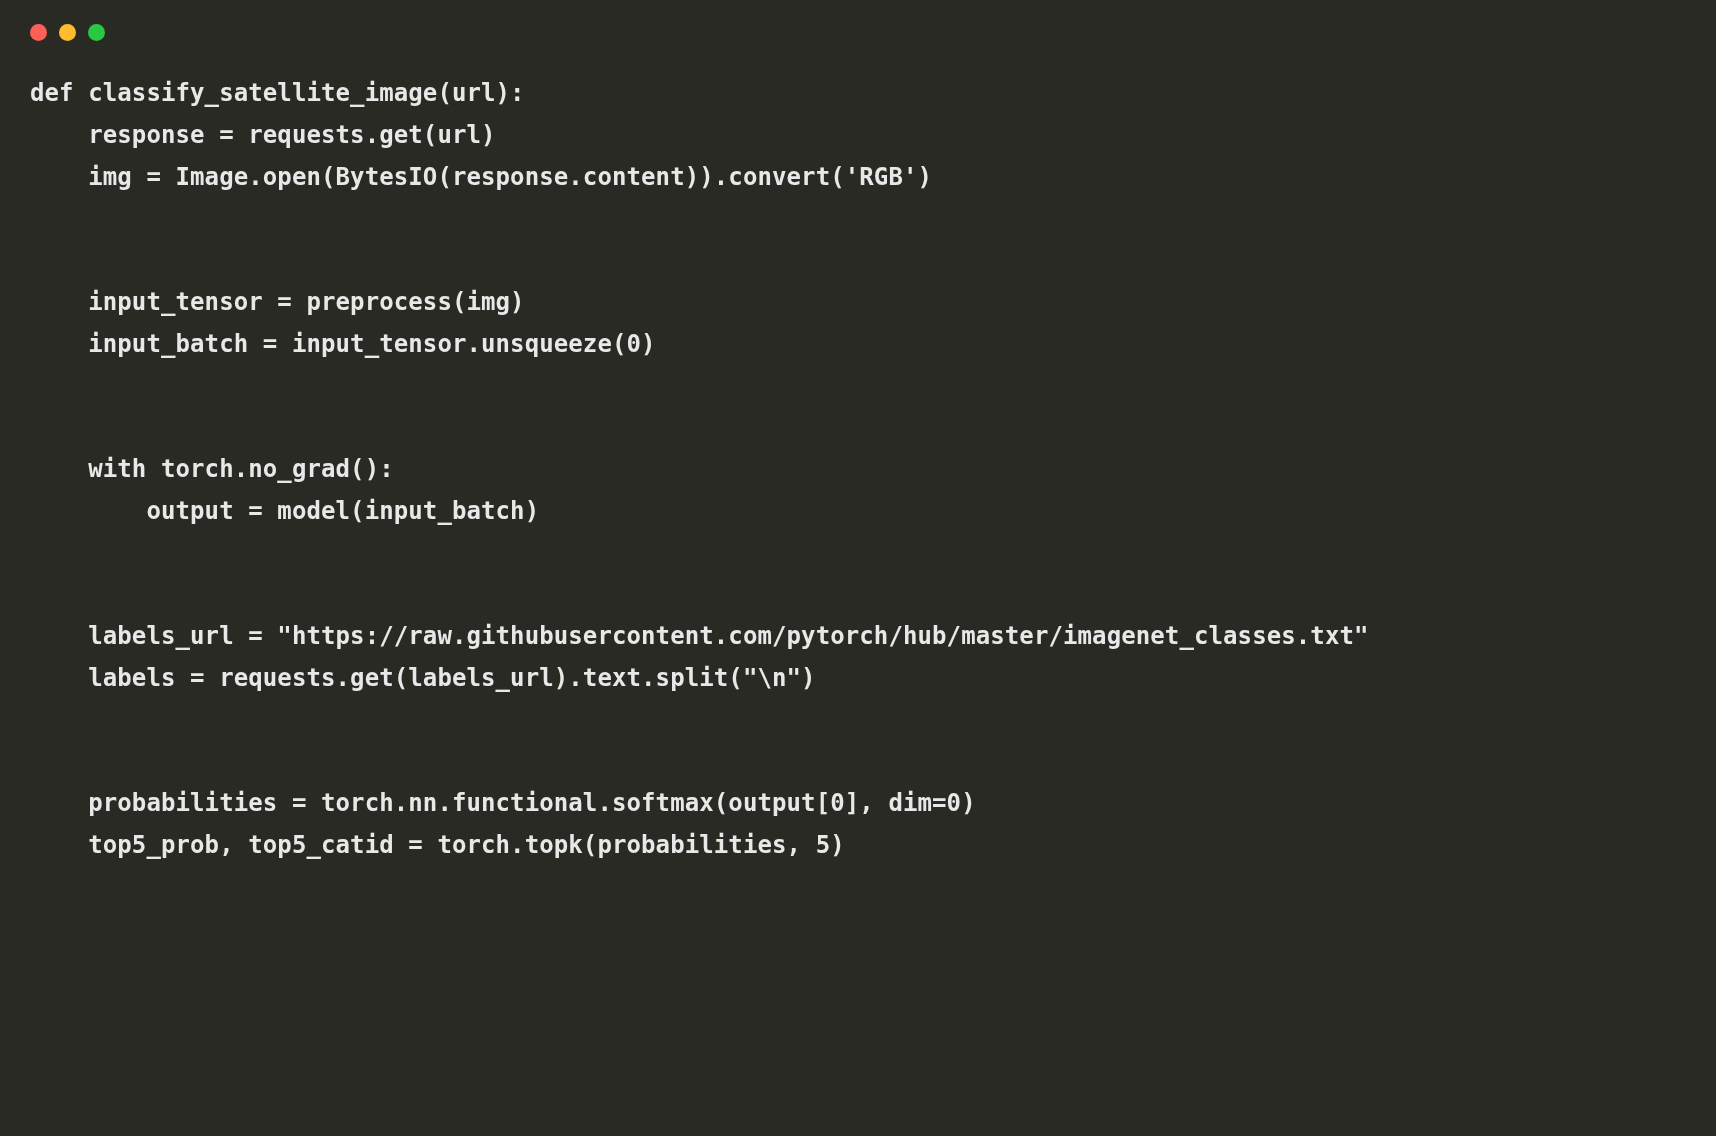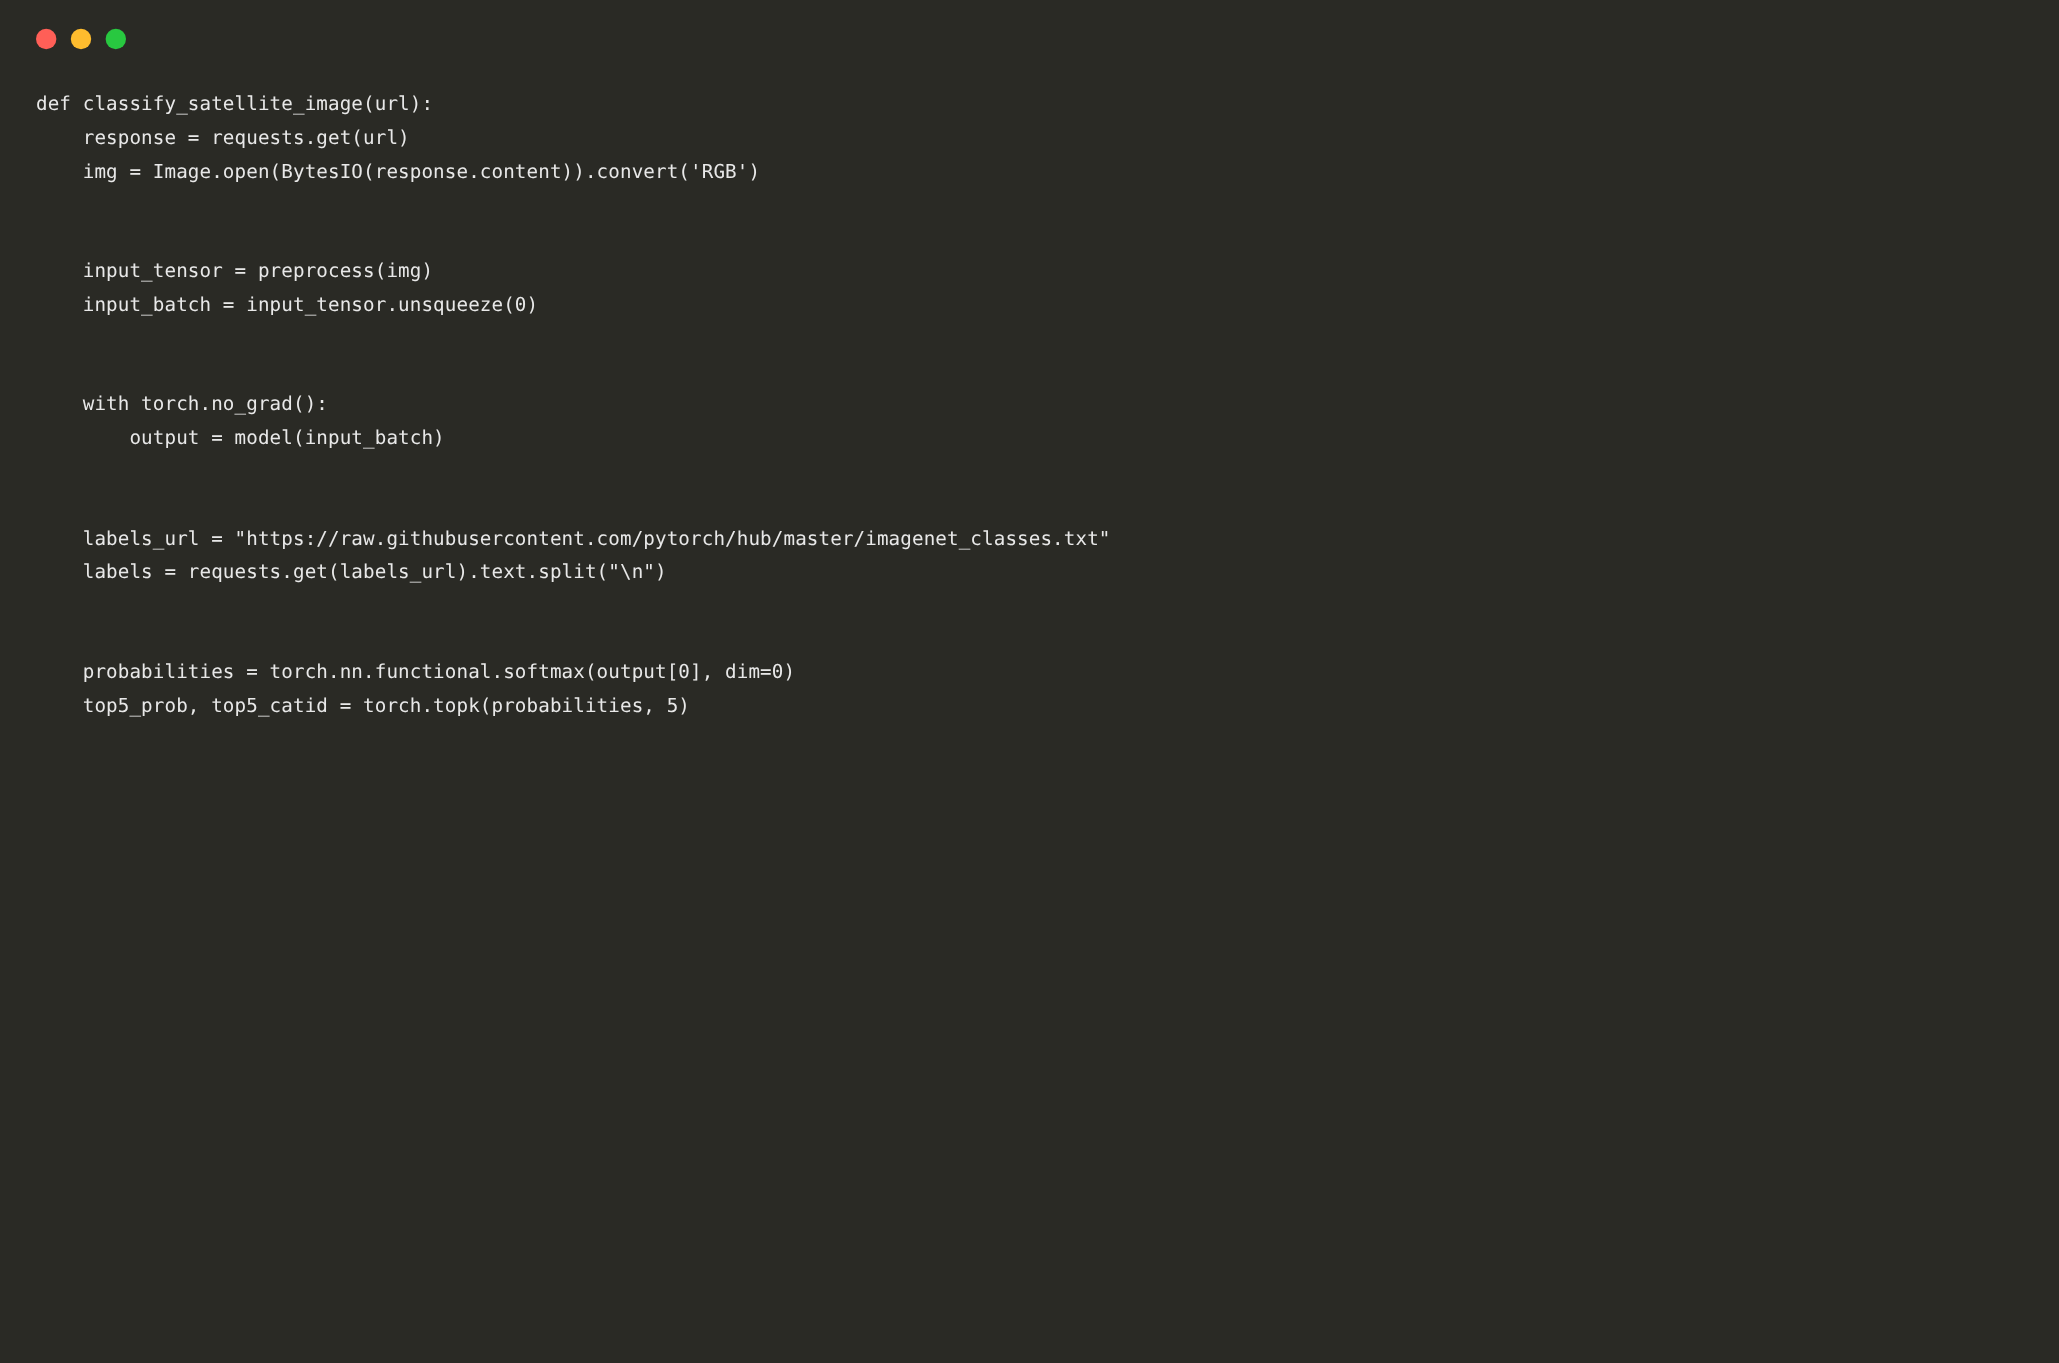--- a/index.html
+++ b/index.html
@@ -23,24 +23,24 @@
     .traffic-light {
       width: 17px;
       height: 17px;
       border-radius: 50%;
     }
     .red { background-color: #ff5f57; }
     .yellow { background-color: #febc2e; }
     .green { background-color: #28c840; }
     .code-container {
       padding: 32px 30px 0 30px;
-      font-size: 16px;
+      font-size: 24px;
       line-height: 1.74;
       white-space: pre;
-      font-weight: 400;
+      font-weight: 700;
       letter-spacing: 0.1px;
     }
   </style>
 </head>
 <body>
 
 <div class="window-controls">
   <div class="traffic-light red"></div>
   <div class="traffic-light yellow"></div>
   <div class="traffic-light green"></div>

